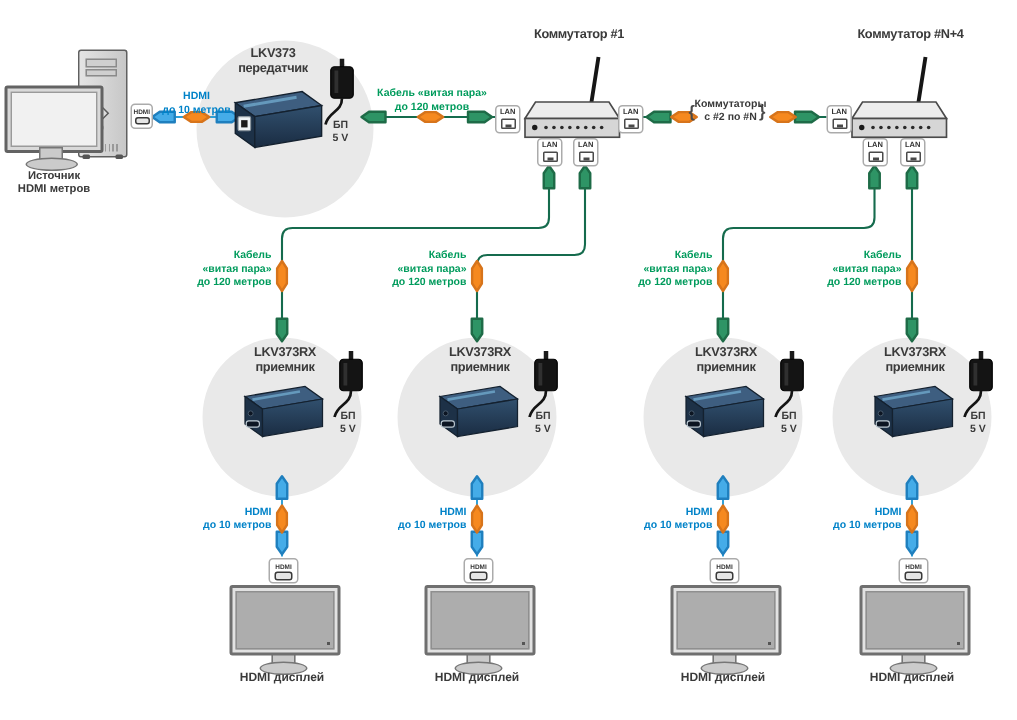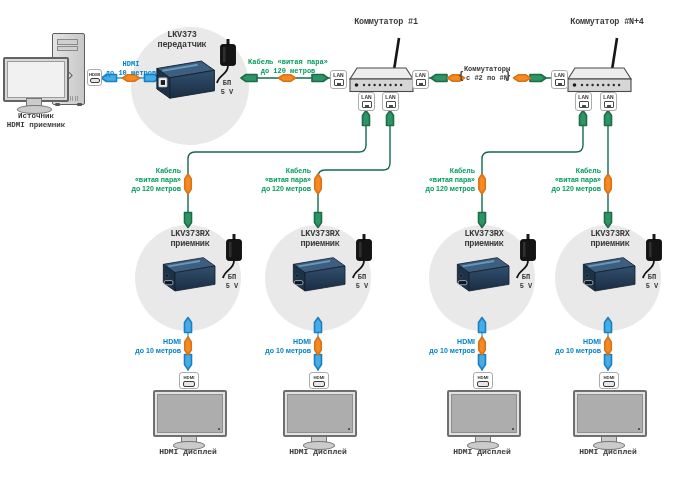--- a/index.html
+++ b/index.html
@@ -2,21 +2,21 @@
 <html><head>
 <meta charset="utf-8">
 <style>
   html,body{margin:0;padding:0;background:#fff;}
   #stage{position:relative;width:678px;height:480px;background:#fff;overflow:hidden;
          font-family:"Liberation Sans",sans-serif;}
   .circle{position:absolute;background:#E9E9E9;border-radius:50%;z-index:1;}
   .rxc{left:-53px;top:225px;width:106px;height:106px;}
   #cables{position:absolute;left:0;top:0;z-index:3;}
   .lbl{position:absolute;font-weight:bold;white-space:nowrap;line-height:9px;z-index:5;}
-  .c{transform:translateX(-50%);text-align:center;font-family:Liberation Mono, monospace;}
+  .c{transform:translateX(-50%);text-align:center;}
   .r{transform:translateX(-100%);text-align:right;}
   .dark{color:#3A3A3A;}
   .green{color:#009B5C;}
   .blue{color:#0082C8;}
   .s7{font-size:7px;}
   .s75{font-size:7.5px;}
   .s8{font-size:8px;}
   .s85{font-size:8.5px;letter-spacing:-0.2px;}
   .s10{font-size:11px;line-height:11px;color:#4A4A4A;}
   .badge{position:absolute;background:#fff;border:1px solid #ABABAB;border-radius:3px;
@@ -149,21 +149,21 @@
     <div class="grille"></div>
     <div class="foot" style="left:2px;bottom:-2px"></div>
     <div class="foot" style="right:2px;bottom:-2px"></div>
   </div>
   <div class="pcmon">
       <div class="pcscreen"></div>
     </div>
   <div class="m-neck" style="left:26px;top:98px"></div>
   <div class="m-base" style="left:17px;top:105px;width:33px"></div>
   <div class="lbl dark c s75" style="left:36px;top:112px">Источник</div>
-  <div class="lbl dark c s75" style="left:36px;top:121px">HDMI приемник</div>
+  <div class="lbl dark c s75" style="left:36px;top:121px">HDMI метров</div>
   <div class="badge hdmi-badge sm" style="left:87px;top:69px">
     <span class="bt">HDMI</span>
     <span class="hport"></span>
   </div>
 
   <div class="lbl blue c s7" style="left:131px;top:60px">
     <div>HDMI</div>
     <div>до 10 метров</div>
   </div>
 

